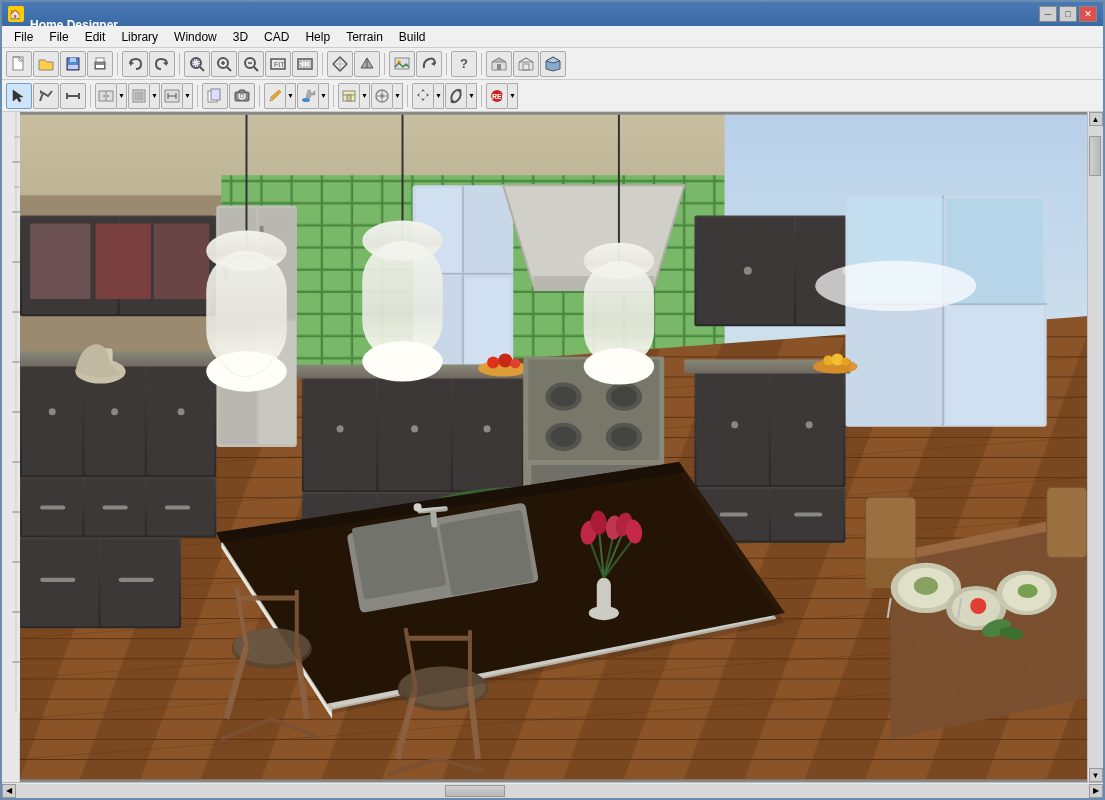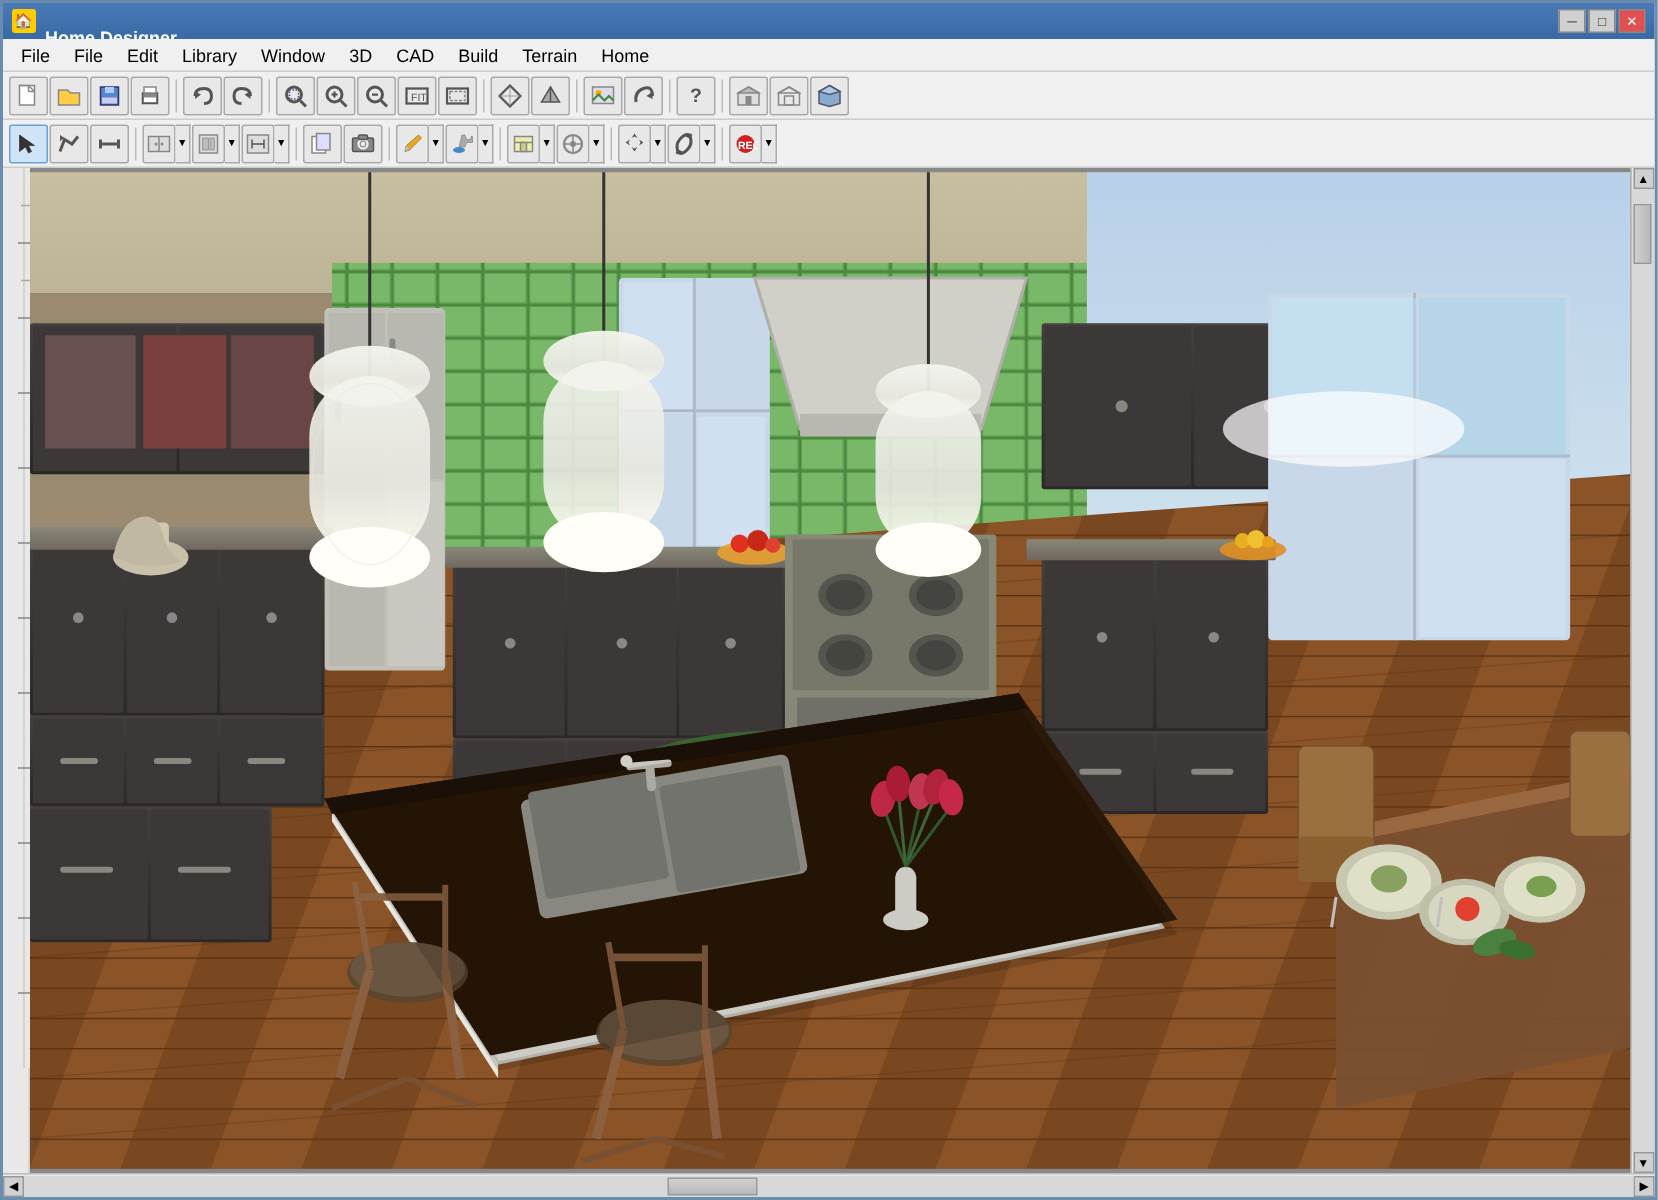--- a/index.html
+++ b/index.html
@@ -276,23 +276,23 @@
   </div>
 
   <div class="menu-bar">
     <div class="menu-item">File</div>
     <div class="menu-item">File</div>
     <div class="menu-item">Edit</div>
     <div class="menu-item">Library</div>
     <div class="menu-item">Window</div>
     <div class="menu-item">3D</div>
     <div class="menu-item">CAD</div>
+    <div class="menu-item">Help</div>
+    <div class="menu-item">Terrain</div>
     <div class="menu-item">Build</div>
-    <div class="menu-item">Terrain</div>
-    <div class="menu-item">Home</div>
   </div>
 
   <div class="toolbar">
     <div class="tool-btn">
       <svg width="16" height="16" viewBox="0 0 16 16">
           <rect x="2" y="1" width="10" height="13" fill="white" stroke="#888" stroke-width="1"></rect>
           <line x1="2" y1="1" x2="8" y2="1" stroke="#888"></line>
           <line x1="8" y1="1" x2="12" y2="5" stroke="#888"></line>
           <line x1="8" y1="1" x2="8" y2="5" stroke="#888"></line>
           <line x1="8" y1="5" x2="12" y2="5" stroke="#888"></line>

